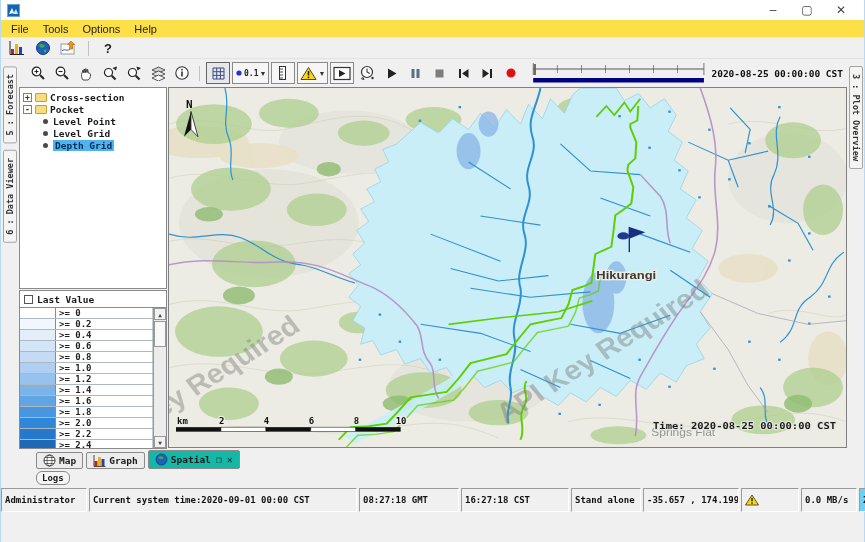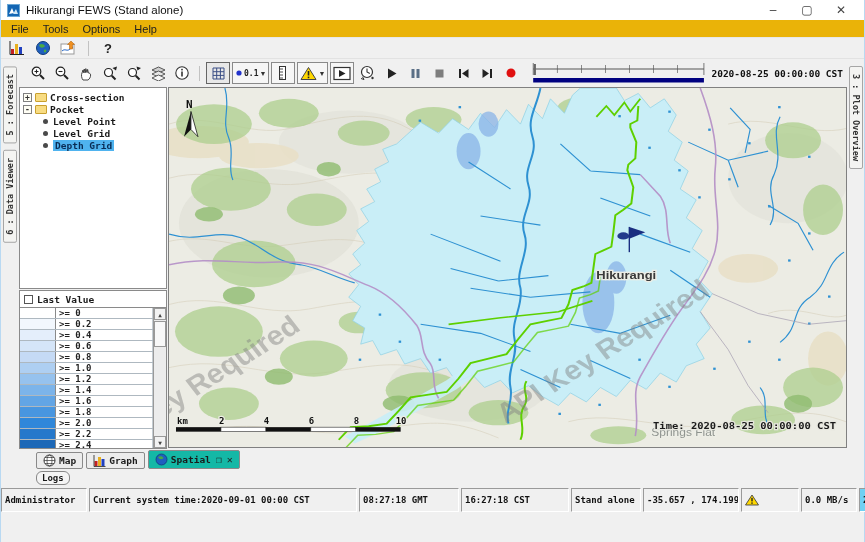--- a/index.html
+++ b/index.html
@@ -7,21 +7,21 @@
   body{font-family:"Liberation Sans",sans-serif;background:#f0f0f0;color:#222;cursor:default}
   .app{width:865px;height:542px;display:flex;flex-direction:column;border-left:1px solid #b9d9f2;border-right:1px solid #b9d9f2}
 
   
   .titlebar{height:20px;background:#ffffff;display:flex;align-items:center;gap:6px;padding:0 6px;flex:none}
   .title-text{font-size:11.5px;color:#111}
   .win-controls{margin-left:auto;display:flex;gap:0;color:#444}
   .wc{width:34px;text-align:center;font-size:12px;line-height:20px}
 
   
-  .menubar{height:17px;background:#eab308;display:flex;align-items:center;padding-left:3px;font-size:11px;flex:none}
+  .menubar{height:17px;background:#fde047;display:flex;align-items:center;padding-left:3px;font-size:11px;flex:none}
   .menu-item{padding:1px 7px}
 
   
   .toolbar1{height:22px;background:#f0f0f0;display:flex;align-items:center;gap:2px;padding-left:4px;flex:none;border-top:1px solid #e8e8e8;border-bottom:1px solid #e2e2e2}
   .tb{width:24px;height:20px;display:flex;align-items:center;justify-content:center}
   .vsep{width:1px;height:15px;background:#c2c2c2;margin:0 5px;flex:none}
   .help-q{font-size:13px;font-weight:bold;color:#222}
 
   
   .content{flex:none;height:428px;display:flex;min-height:0}
@@ -84,21 +84,20 @@
 <body>
 
 <div class="app">
 
   <div class="titlebar">
     <svg width="13" height="13">
         <rect x="0.5" y="0.5" width="12" height="12" fill="#1366b4" stroke="#6aa6d4"></rect>
         <polygon points="2,10 5,4 7,9" fill="#fff"></polygon>
         <polygon points="6,10 9,5 11,10" fill="#cfe6f4"></polygon>
       </svg>
-    <span class="title-text">Hikurangi FEWS  (Stand alone)</span>
     <div class="win-controls">
       <span class="wc">–</span>
       <span class="wc">▢</span>
       <span class="wc">✕</span>
     </div>
   </div>
 
   <div class="menubar">
     <span class="menu-item">File</span>
     <span class="menu-item">Tools</span>

